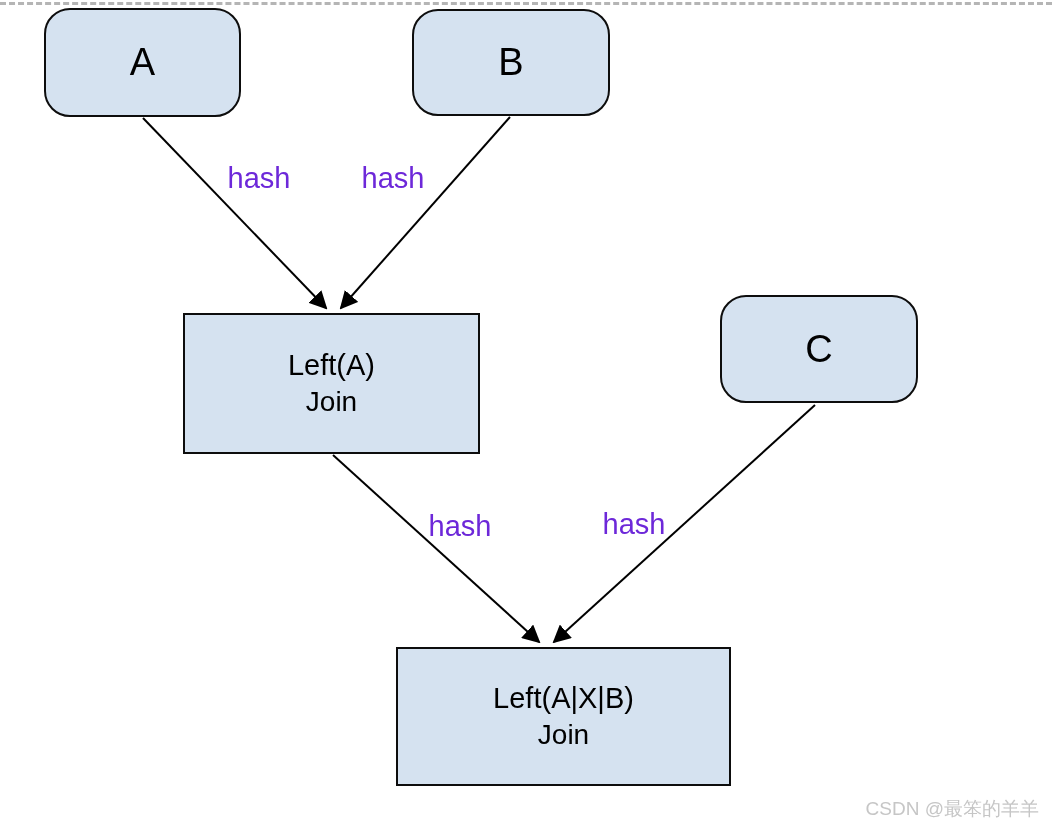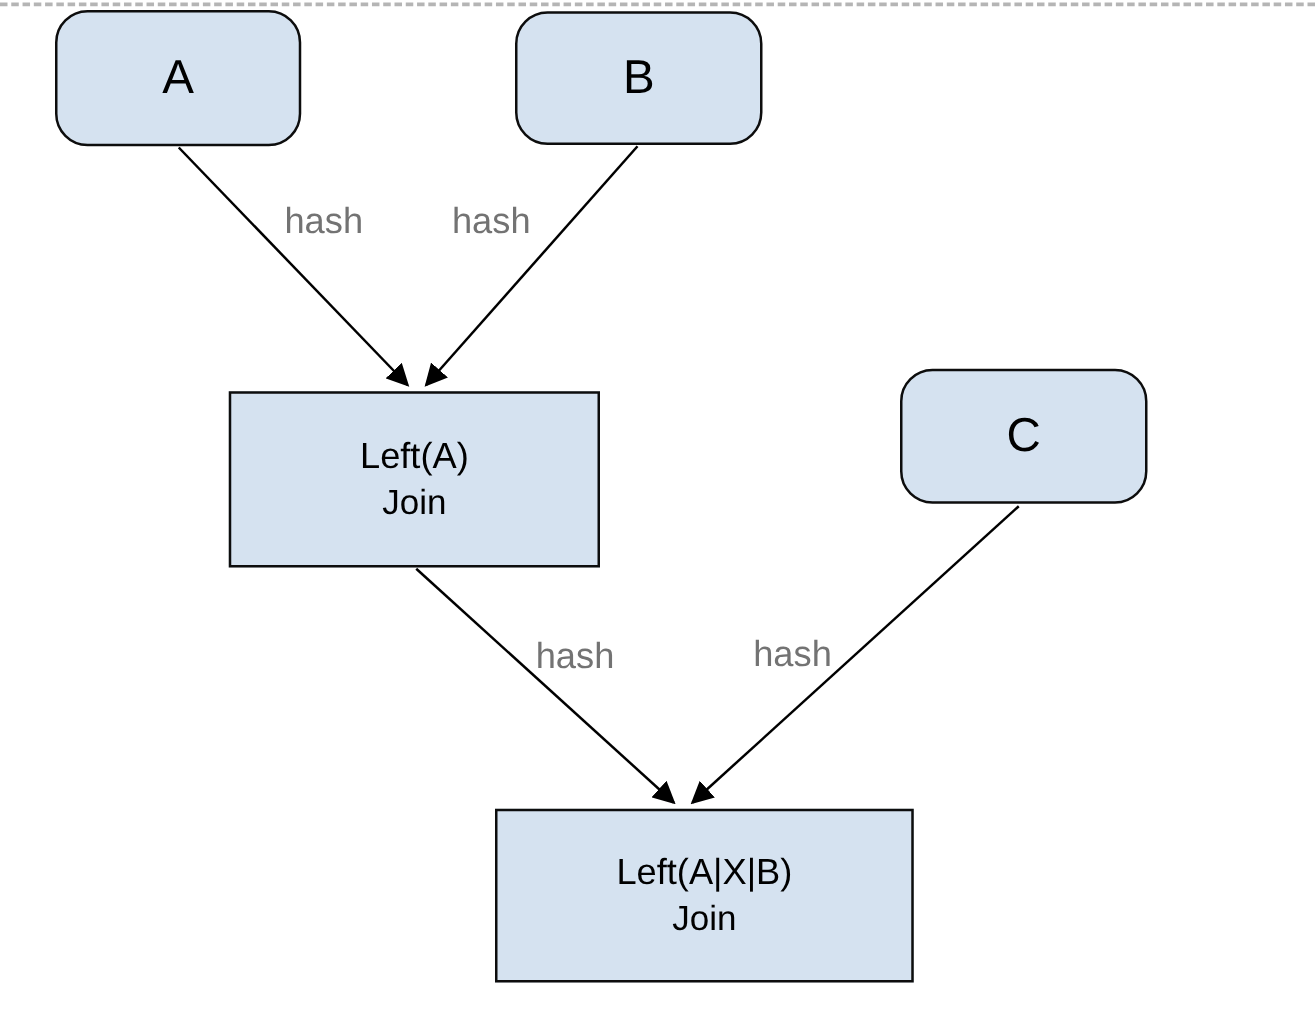--- a/index.html
+++ b/index.html
@@ -65,21 +65,21 @@
   .node-join2 .join-line1 { gap: 60px; flex-direction: column; }
   .join-line2 {
     font-size: 28px;
     line-height: 1.15;
     margin-top: 4px;
   }
   .edge-label {
     position: absolute;
     transform: translate(-50%, -50%);
     font-size: 29px;
-    color: #737373;
+    color: #6d28d9;
     white-space: nowrap;
     z-index: 2;
   }
   .edge-label-0 { left: 259px; top: 178px; }
   .edge-label-1 { left: 393px; top: 178px; }
   .edge-label-2 { left: 460px; top: 526px; }
   .edge-label-3 { left: 634px; top: 524px; }
   .watermark {
     position: absolute;
     right: 13px;
@@ -133,14 +133,15 @@
       <span>Left(A|X|B)</span>
     </div>
     <div class="join-line2">Join</div>
   </div>
 
   <div class="edge-label edge-label-0">hash</div>
   <div class="edge-label edge-label-1">hash</div>
   <div class="edge-label edge-label-2">hash</div>
   <div class="edge-label edge-label-3">hash</div>
 
+  <div class="watermark">CSDN @最笨的羊羊</div>
 
 </div>
 
 </body></html>

